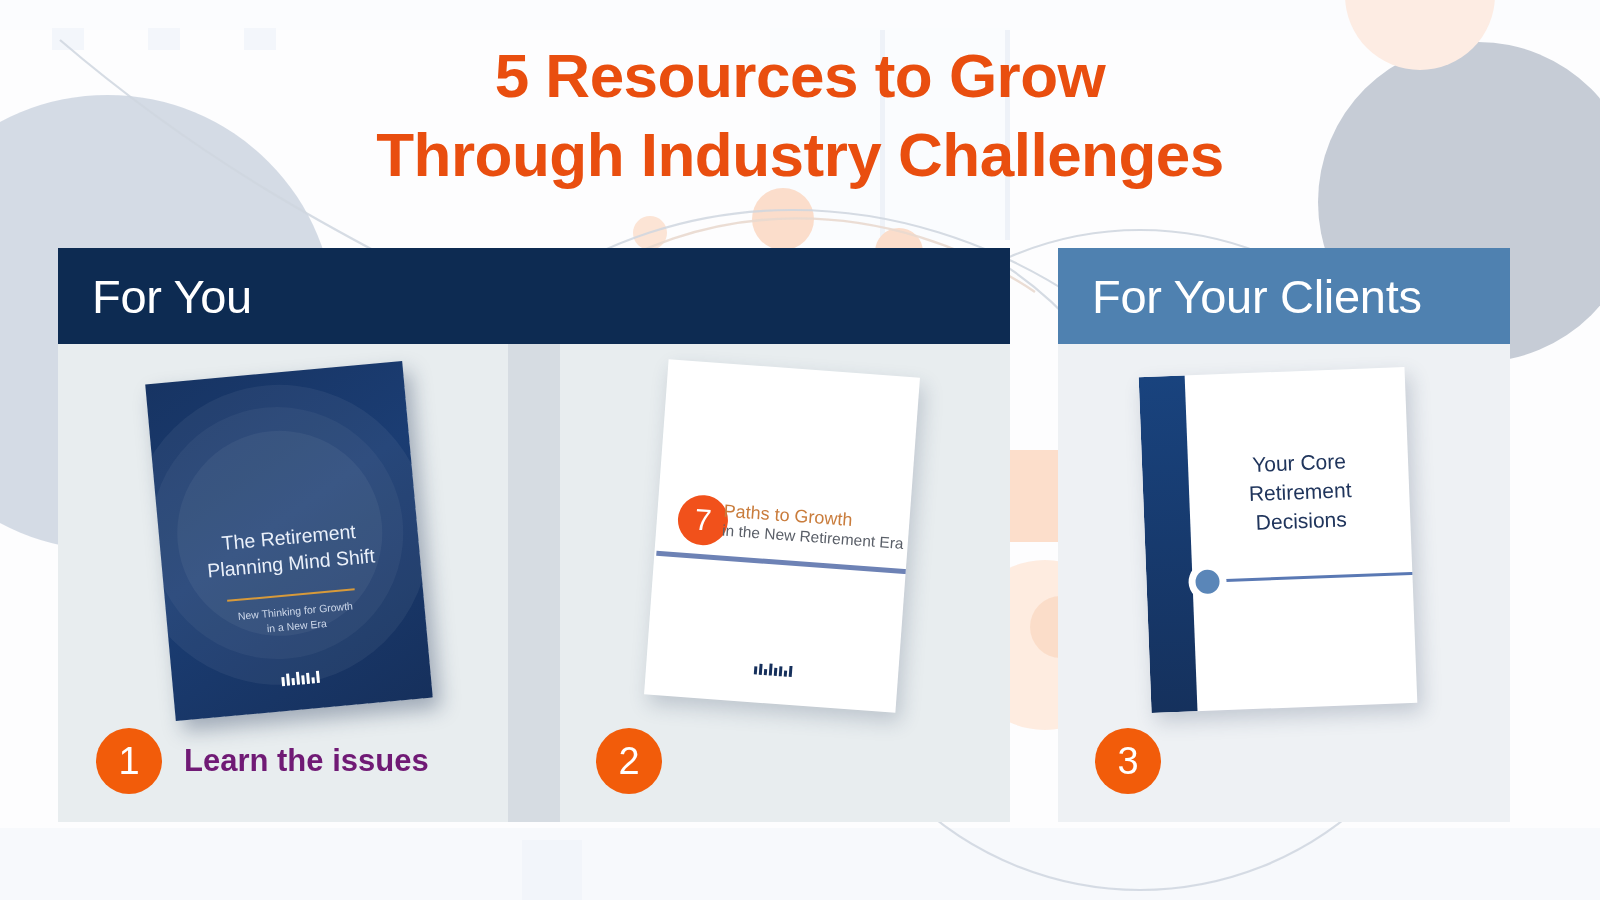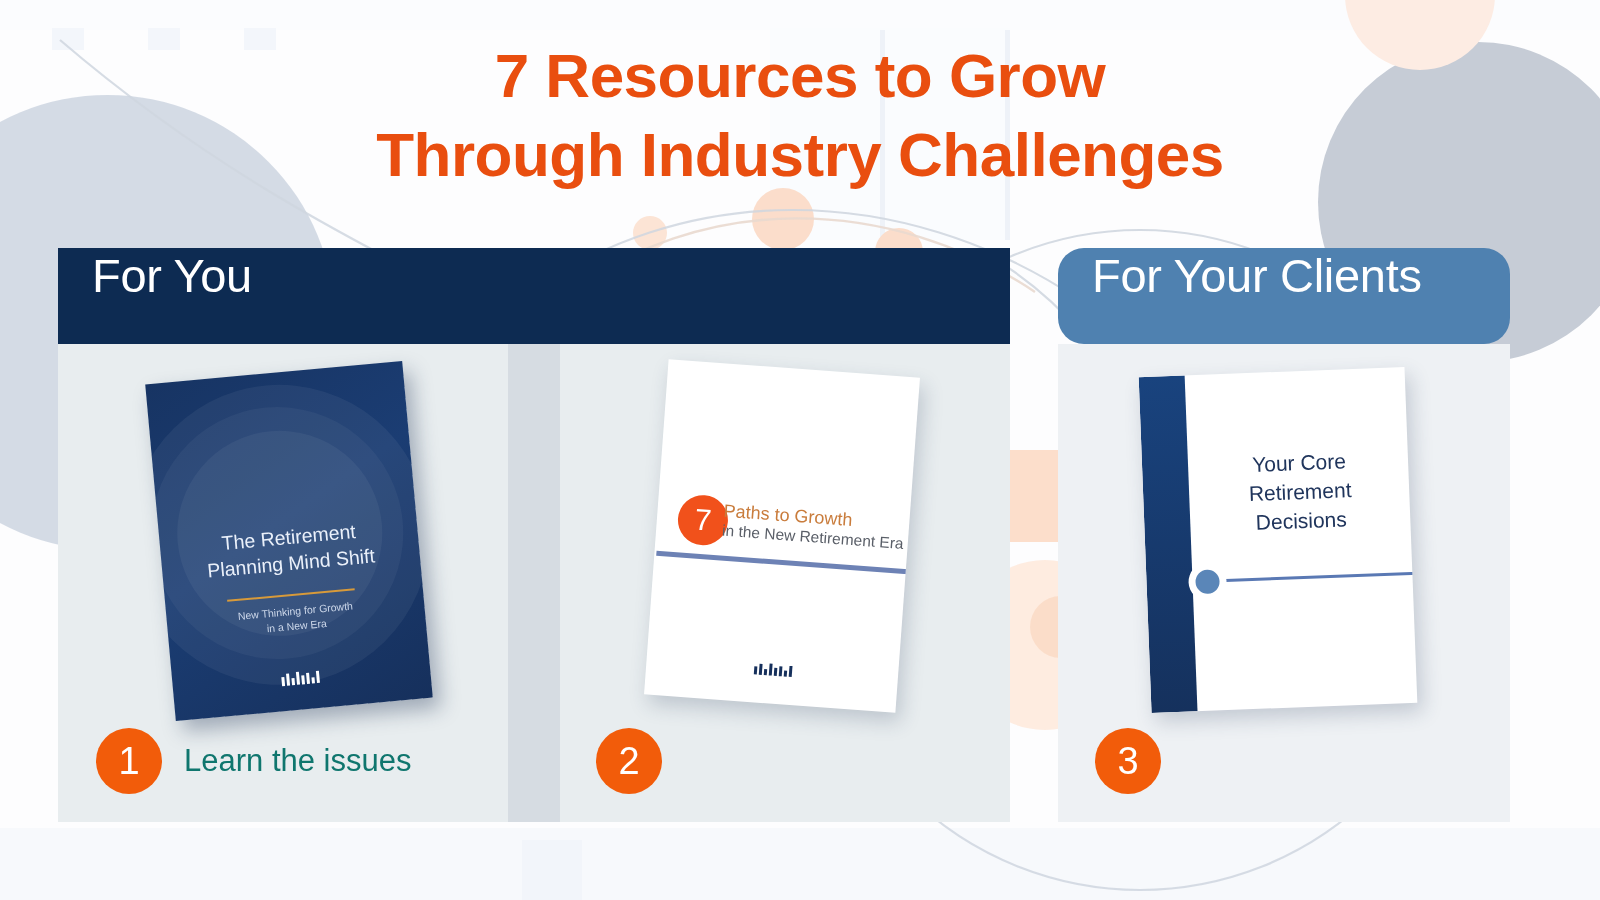--- a/index.html
+++ b/index.html
@@ -37,33 +37,33 @@
     text-align:center;
     font-family:"Liberation Sans", sans-serif;
     font-weight:bold;
     font-size:62px;
     line-height:1.28;
     color:#e94e0f;
     letter-spacing:-0.5px;
     white-space:pre-line;
   }
   .card-body{position:absolute;background:#e8edef;}
-  .card-hdr{position:absolute;display:flex;}
+  .card-hdr{position:absolute;display:flex;align-items:center;}
   .card-hdr-label{
     color:#ffffff;font-size:47px;font-weight:normal;
     font-family:"Liberation Sans", sans-serif;
     padding-left:34px;letter-spacing:-0.3px;
   }
 
   
   #grp1-hdr{left:58px;top:248px;width:952px;height:96px;background:#0d2b52;}
   #grp1-body{left:58px;top:344px;width:952px;height:478px;background:#e8edef;}
   #grp1-divider{position:absolute;left:508px;top:344px;width:52px;height:478px;background:#d2d8df;opacity:.85;}
 
-  #grp2-hdr{left:1058px;top:248px;width:452px;height:96px;background:#4f81b0;border-radius:26px;}
+  #grp2-hdr{left:1058px;top:248px;width:452px;height:96px;background:#4f81b0;}
   #grp2-body{left:1058px;top:344px;width:452px;height:478px;background:#eef1f4;}
 
   
   .book{position:absolute;}
 
   
   #book1{left:160px;top:372px;width:258px;height:338px;transform:rotate(-5.2deg);}
   #book1 .cover{
     position:absolute;inset:0;overflow:hidden;
     background:linear-gradient(150deg,#173463 0%,#1b3d73 45%,#16305c 100%);
@@ -112,21 +112,21 @@
 
   
   .caption{position:absolute;display:flex;align-items:center;gap:22px;}
   .num{
     width:66px;height:66px;border-radius:50%;background:#f25c0a;
     color:#ffffff;font-size:38px;font-weight:normal;
     display:flex;align-items:center;justify-content:center;
     font-family:"Liberation Sans", sans-serif;flex:0 0 auto;
   }
   .cap-text{
-    color:#0f766e;font-size:31px;font-weight:normal;
+    color:#701a75;font-size:31px;font-weight:bold;
     font-family:"Liberation Sans", sans-serif;white-space:nowrap;
   }
   #cap1{left:96px;top:728px;}
   #cap2{left:596px;top:728px;}
   #cap3{left:1095px;top:728px;}
 </style>
 </head>
 <body>
 
 <div class="stage">
@@ -164,21 +164,21 @@
       </g>
       <g fill="none" stroke="#e9d9cf" stroke-width="2.4" opacity=".9">
         <path d="M 560 300 C 700 190 890 195 1035 292"></path>
       </g>
       <g fill="none" stroke="#dfe5ee" stroke-width="1.6" opacity=".9">
         <path d="M 1500 770 C 1420 700 1360 640 1330 560"></path>
       </g>
     </svg>
   </div>
 
-  <div class="title">7 Resources to Grow
+  <div class="title">5 Resources to Grow
 Through Industry Challenges</div>
 
   <div class="card-body" id="grp1-body"></div>
   <div id="grp1-divider"></div>
   <div class="card-hdr" id="grp1-hdr">
     <span class="card-hdr-label">For You</span>
   </div>
 
   <div class="book" id="book1">
     <div class="cover">

